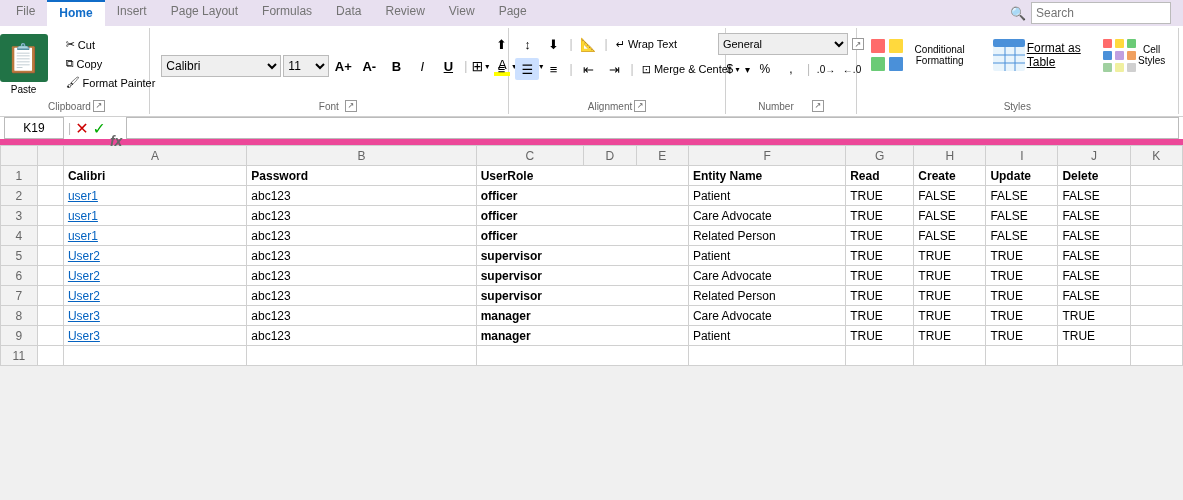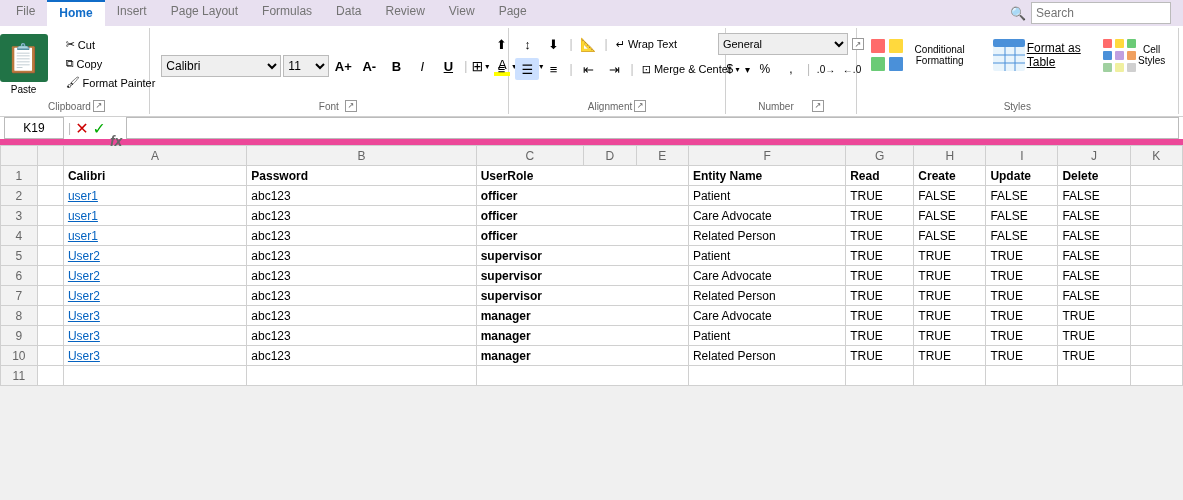--- a/index.html
+++ b/index.html
@@ -418,33 +418,20 @@
           <td>abc123</td>
           <td colspan="3" style="font-weight: bold;">manager</td>
           <td>Patient</td>
           <td>TRUE</td>
           <td>TRUE</td>
           <td>TRUE</td>
           <td>TRUE</td>
           <td></td>
         </tr>
         <tr>
-          <th class="row-header">10</th>
-          <td></td>
-          <td><span class="user-link">User3</span></td>
-          <td>abc123</td>
-          <td colspan="3" style="font-weight: bold;">manager</td>
-          <td>Related Person</td>
-          <td>TRUE</td>
-          <td>TRUE</td>
-          <td>TRUE</td>
-          <td>TRUE</td>
-          <td></td>
-        </tr>
-        <tr>
           <th class="row-header">11</th>
           <td></td>
           <td></td>
           <td></td>
           <td colspan="3" style="font-weight: bold;"></td>
           <td></td>
           <td></td>
           <td></td>
           <td></td>
           <td></td>

